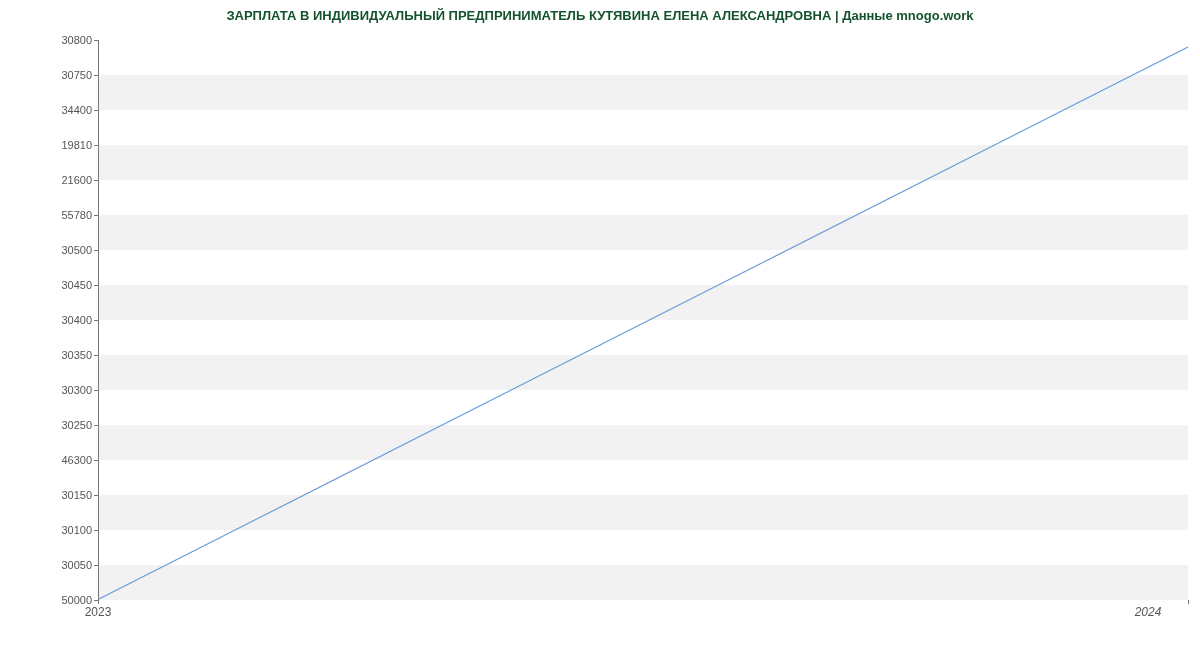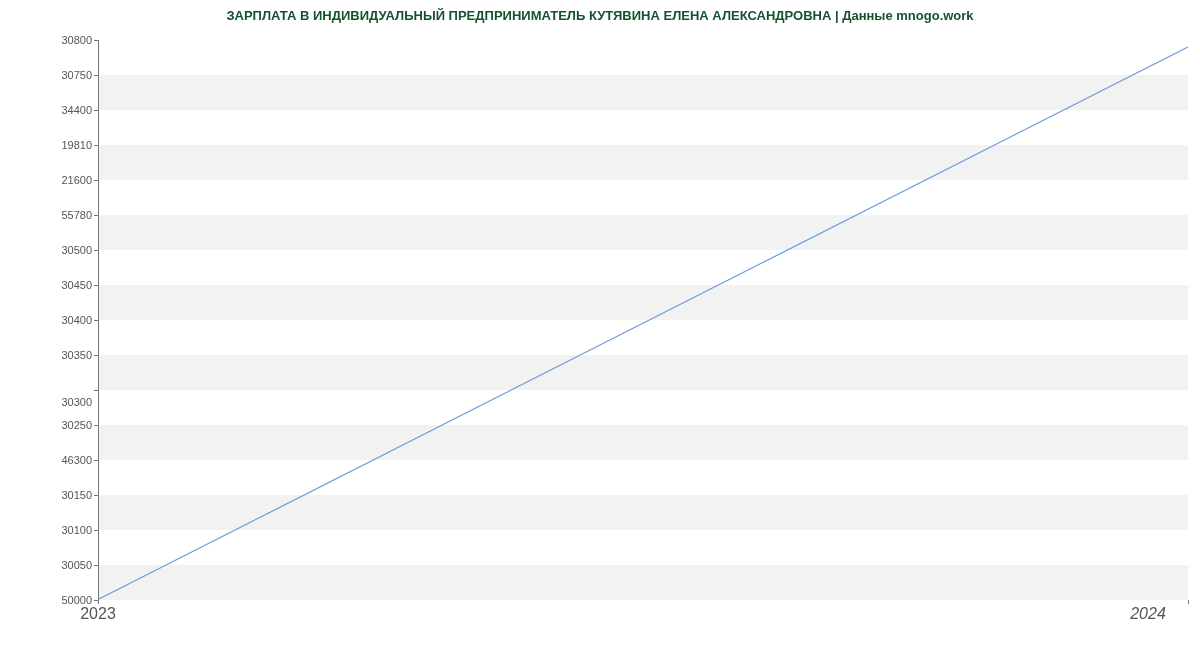--- a/index.html
+++ b/index.html
@@ -52,21 +52,21 @@
     .y-tick-mark {
       position: absolute;
       left: 94px;
       width: 4px;
       height: 1px;
       background: #777;
     }
     .x-tick-label {
       position: absolute;
       top: 605px;
-      font-size: 16px;
+      font-size: 12px;
       color: #555;
       transform: translateX(-50%);
     }
     .x-tick-mark {
       position: absolute;
       top: 600px;
       width: 1px;
       height: 4px;
       background: #777;
     }
@@ -90,21 +90,21 @@
       <div class="y-tick-label" style="top: 565px;">30050</div>
       <div class="y-tick-mark" style="top: 565px;"></div>
       <div class="y-tick-label" style="top: 530px;">30100</div>
       <div class="y-tick-mark" style="top: 530px;"></div>
       <div class="y-tick-label" style="top: 495px;">30150</div>
       <div class="y-tick-mark" style="top: 495px;"></div>
       <div class="y-tick-label" style="top: 460px;">46300</div>
       <div class="y-tick-mark" style="top: 460px;"></div>
       <div class="y-tick-label" style="top: 425px;">30250</div>
       <div class="y-tick-mark" style="top: 425px;"></div>
-      <div class="y-tick-label" style="top: 390px; margin-top: 12px;">30300</div>
+      <div class="y-tick-label" style="top: 390px;">30300</div>
       <div class="y-tick-mark" style="top: 390px;"></div>
       <div class="y-tick-label" style="top: 355px;">30350</div>
       <div class="y-tick-mark" style="top: 355px;"></div>
       <div class="y-tick-label" style="top: 320px;">30400</div>
       <div class="y-tick-mark" style="top: 320px;"></div>
       <div class="y-tick-label" style="top: 285px;">30450</div>
       <div class="y-tick-mark" style="top: 285px;"></div>
       <div class="y-tick-label" style="top: 250px;">30500</div>
       <div class="y-tick-mark" style="top: 250px;"></div>
       <div class="y-tick-label" style="top: 215px;">55780</div>

